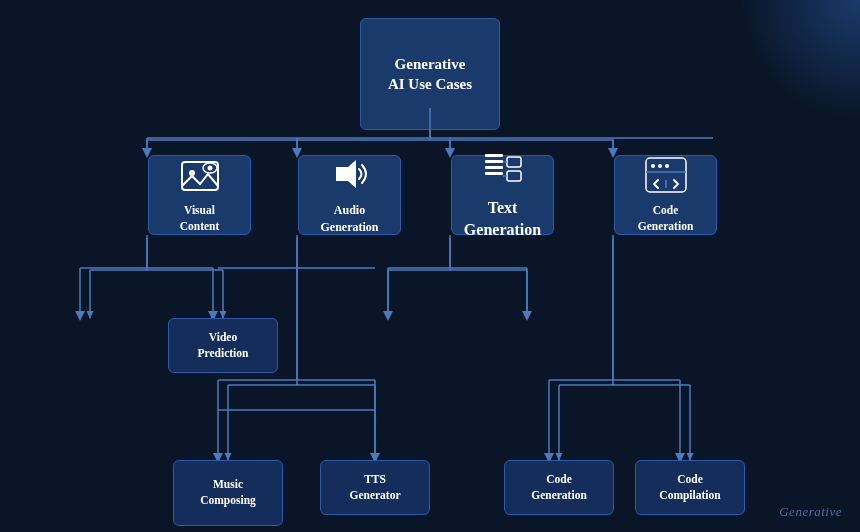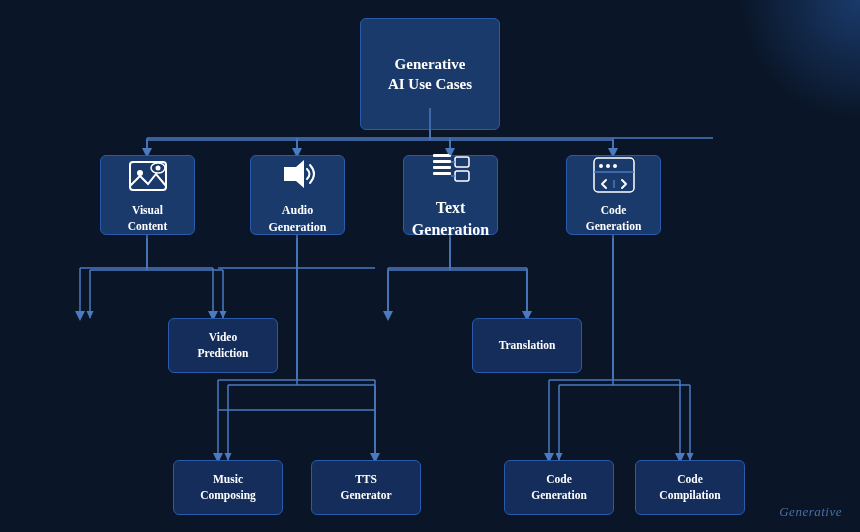--- a/index.html
+++ b/index.html
@@ -58,23 +58,24 @@
     .node-root {
       width: 140px;
       height: 90px;
       left: 360px;
       top: 18px;
       background: #1a3a6b;
       font-size: 15px;
     }
 
     .node-icon {
-      width: 95px;
+      width: 103px;
       height: 80px;
       font-size: 11.5px;
+      margin-left: 48px;
     }
 
     .icon-area {
       font-size: 28px;
       margin-bottom: 4px;
       line-height: 1;
     }
 
     .node-small {
       width: 110px;
@@ -217,30 +218,27 @@
 Generation</span>
   </div>
 
 
   <div class="node node-small" style="left:168px; top:318px; width:110px; height:55px;">
     <span style="white-space:pre-line;">Video
 Prediction</span>
   </div>
 
 
-  <div class="node node-small" style="left:472px; top:318px; width:110px; height:55px;">
-    <span style="white-space:pre-line;">Translation</span>
-  </div>
-
-  <div class="node node-small" style="left:173px; top:460px; width:110px; height:55px;">
+
+  <div class="node node-small" style="left:173px; top:460px; width:110px; height:66px;">
     <span style="white-space:pre-line;">Music
 Composing</span>
   </div>
 
-  <div class="node node-small" style="left:311px; top:460px; width:110px; height:55px;">
+  <div class="node node-small" style="left:320px; top:460px; width:110px; height:55px;">
     <span style="white-space:pre-line;">TTS
 Generator</span>
   </div>
 
   <div class="node node-small" style="left:504px; top:460px; width:110px; height:55px;">
     <span style="white-space:pre-line;">Code
 Generation</span>
   </div>
 
   <div class="node node-small" style="left:635px; top:460px; width:110px; height:55px;">

